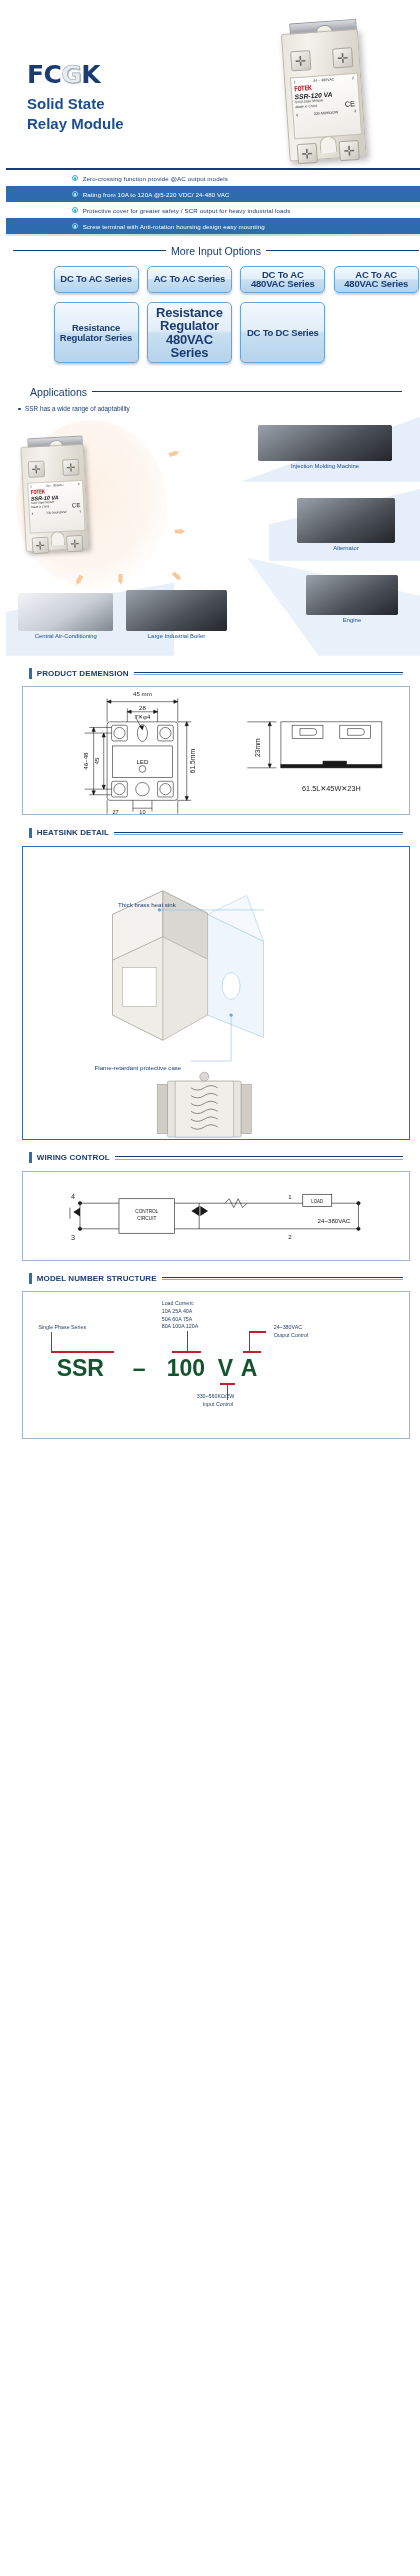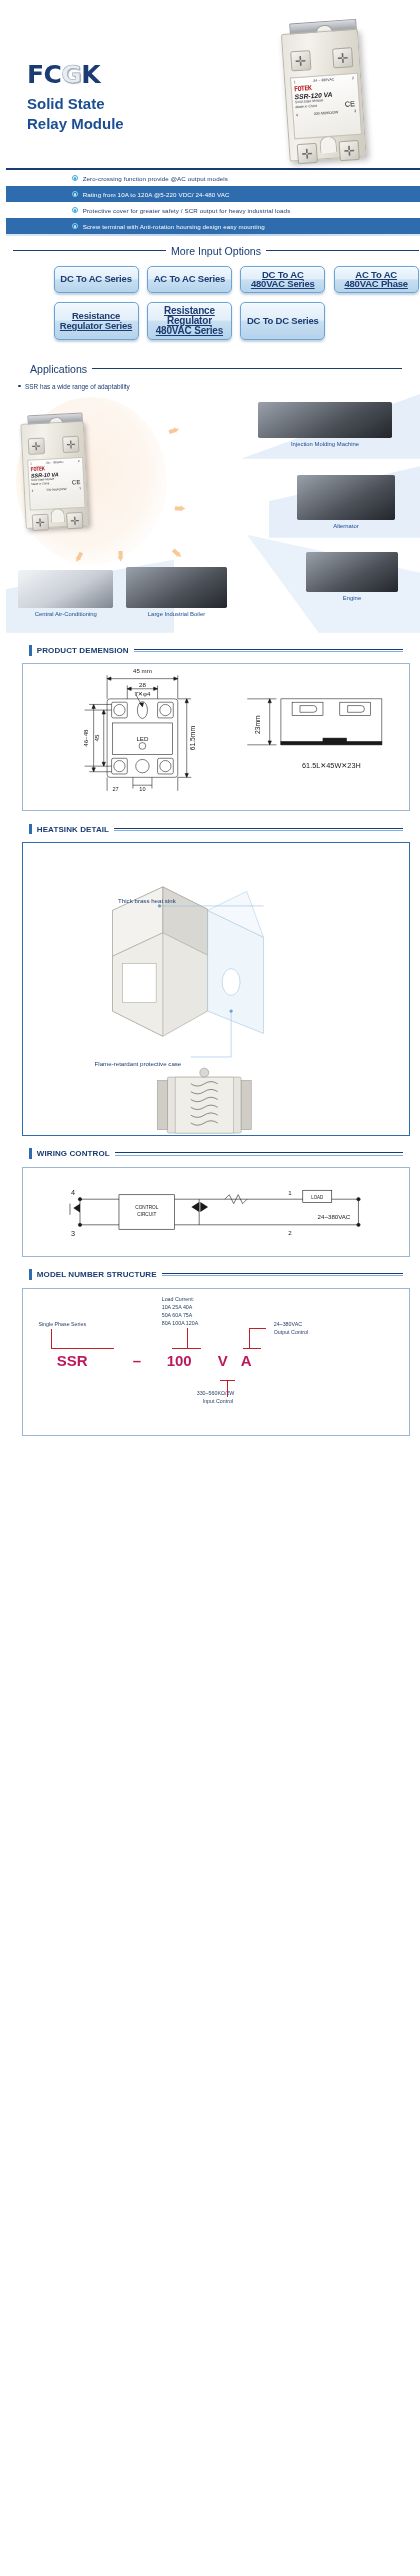--- a/index.html
+++ b/index.html
@@ -90,21 +90,21 @@
     border:0.6px solid #6aa4d4;
     background:
       linear-gradient(180deg,#f2f8fd 0%,#e2eef9 46%,#c8dff1 52%,#b4d3ec 100%);
     box-shadow:0 1.1px 2.2px rgba(40,80,130,.28), inset 0 0.6px 0 #ffffff;
     display:flex; align-items:center; justify-content:center;
     text-align:center; padding:2.2px 3.4px;
     font-size:9.5px; font-weight:bold; color:#1b3c72; line-height:1.04;
     font-family:"Liberation Sans Narrow","Liberation Sans",sans-serif;
     letter-spacing:-0.2px;
   }
-  .opt-btn.two { min-height:27px;text-decoration:underline; }
+  .opt-btn.two { min-height:27px; }
 
   
   .apps { padding:7.8px 0 0; }
   .apps-head { display:flex; align-items:center; gap:4.5px; padding:0 24px; }
   .apps-head .txt { font-size:10.6px; color:#1b3c72; }
   .apps-head .line { flex:1; height:0.9px; background:#1b3c72; }
   .apps-sub { font-size:6.4px; color:#1b3c72; padding:7.8px 0 0 12.3px;
     display:flex; align-items:center; gap:3.9px; }
   .apps-sub .dot { width:2.8px; height:2.8px; background:#1b3c72; border-radius:50%; }
 
@@ -128,39 +128,39 @@
   .sec-bar { width:2.8px; height:10.6px; background:#2f6cad; }
   .sec-title { font-size:8px; font-weight:bold; color:#1b3c72;
     letter-spacing:0.1px; white-space:nowrap; }
   .sec-line { flex:1; height:5px; position:relative; }
   .sec-line:before { content:""; position:absolute; left:0; right:0; top:1.1px;
     height:1.1px; background:#1b3c72; }
   .sec-line:after { content:""; position:absolute; left:0; right:0; top:3.4px;
     height:1.1px; background:#7fb0dd; }
 
   
-  .dim-box { margin:7.8px 15.7px 0; border:0.6px solid #9bb7d3; height:148px;
+  .dim-box { margin:7.8px 15.7px 0; border:0.6px solid #9bb7d3; height:129px;
     position:relative; background:#ffffff; }
   .dim-svg { position:absolute; left:0; top:0; }
 
   
   .hs-box { margin:7.8px 15.7px 0; border:1.1px solid #2f6cad; height:294px;
     position:relative; background:#ffffff; overflow:hidden; }
 
   
   .wire-box { margin:7.8px 15.7px 0; border:0.6px solid #9bb7d3; height:90px;
     position:relative; background:#ffffff; }
 
   
   .mod-box { margin:7.8px 15.7px 11.2px; border:0.6px solid #9bb7d3; height:148px;
     position:relative; background:#ffffff; }
   .mod-txt { position:absolute; font-size:5.3px; color:#1f3a5f;
     white-space:nowrap; line-height:1.42; }
-  .mod-big { position:absolute; font-size:15px; font-weight:bold;
-    color:#be185d; font-family:"Liberation Sans", sans-serif; }
+  .mod-big { position:absolute; font-size:23px; font-weight:bold;
+    color:#14532d; font-family:"Liberation Sans", sans-serif; }
   .mod-red { position:absolute; background:#c0202a; }
 </style>
 </head>
 <body>
 
 <div class="page">
 
   <div class="hero">
     <div class="logo">
       <div class="logo-text"><span>FC</span><span class="g">G</span><span>K</span></div>
@@ -242,28 +242,28 @@
         </div>
       <div class="btn-cell">
         <div class="opt-btn">AC To AC Series</div>
         </div>
       <div class="btn-cell">
         <div class="opt-btn two" style="white-space:pre-line">DC To AC
 480VAC Series</div>
         </div>
       <div class="btn-cell">
         <div class="opt-btn two" style="white-space:pre-line">AC To AC
-480VAC Phase</div>
+480VAC Series</div>
         </div>
       <div class="btn-cell">
         <div class="opt-btn two" style="white-space:pre-line">Resistance
 Regulator Series</div>
         </div>
       <div class="btn-cell">
-        <div class="opt-btn two" style="white-space:pre-line;font-size:10px">Resistance Regulator
+        <div class="opt-btn two" style="white-space:pre-line;font-size:13px">Resistance Regulator
 480VAC Series</div>
         </div>
       <div class="btn-cell">
         <div class="opt-btn">DC To DC Series</div>
         </div>
     </div>
   </div>
 
   <div class="apps">
     <div class="apps-head">

